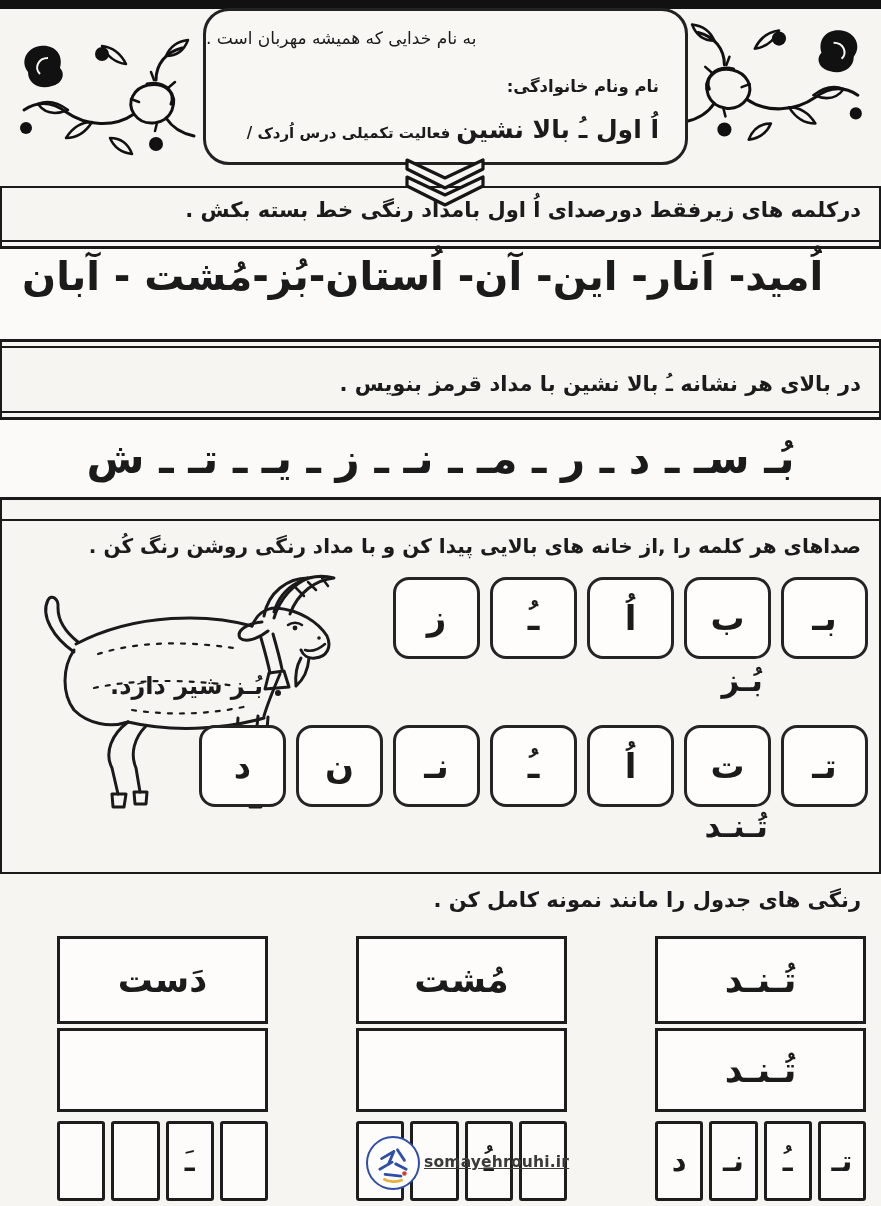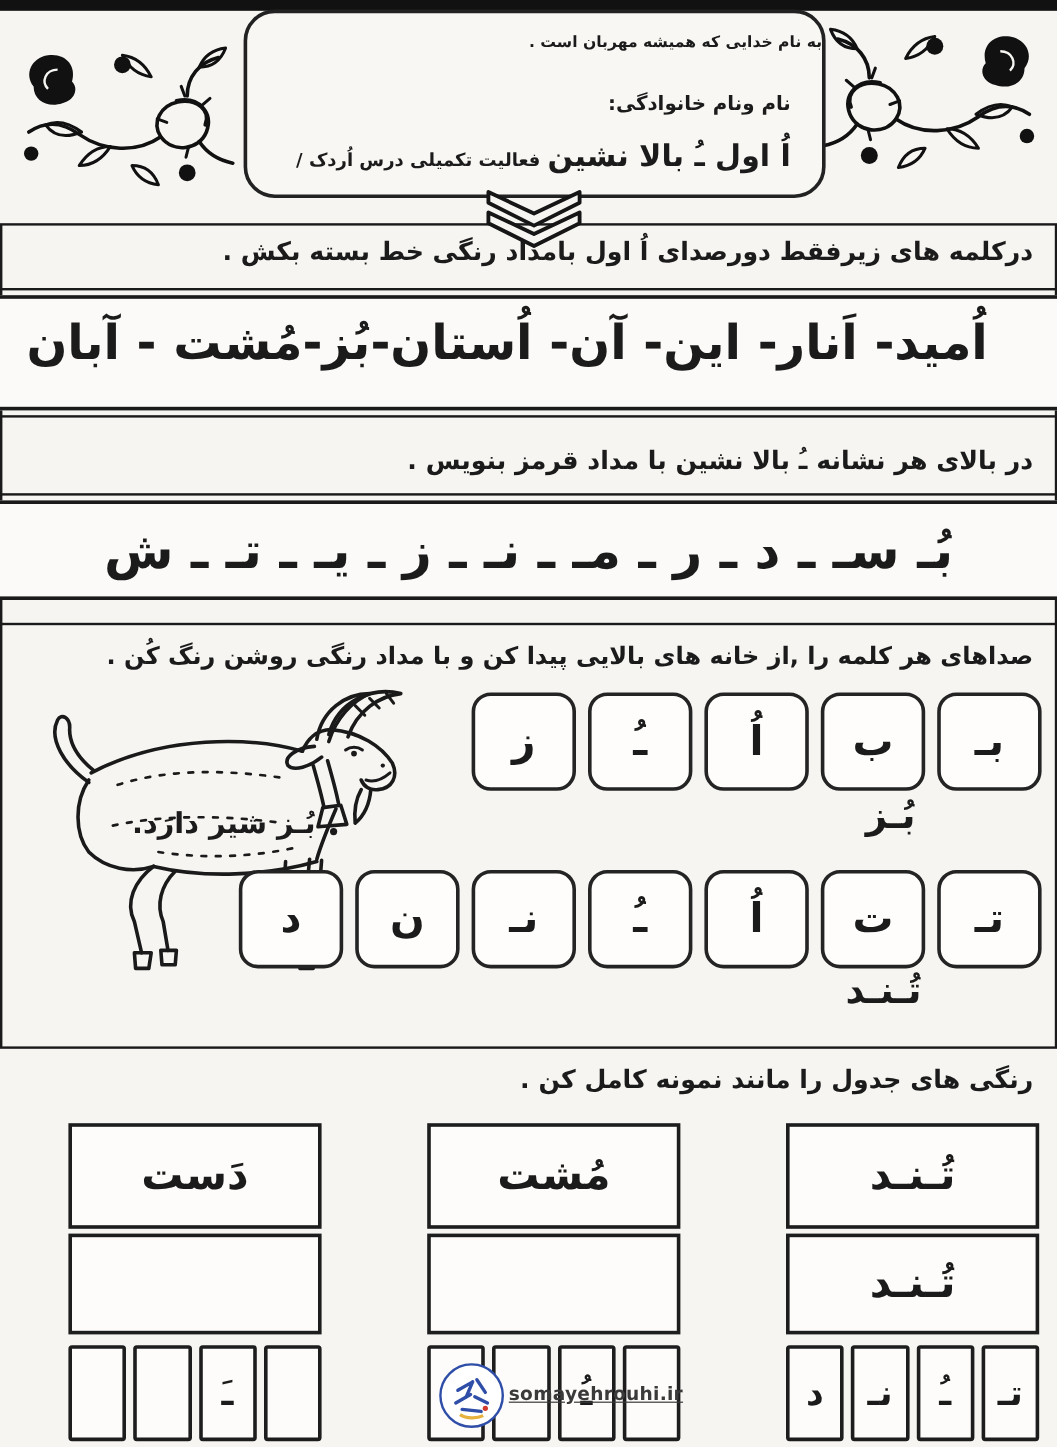--- a/index.html
+++ b/index.html
@@ -9,36 +9,36 @@
     font-family:"DejaVu Sans",sans-serif;color:#1b1b1b;
   }
   .topbar{position:absolute;left:0;top:0;width:881px;height:9px;background:#111;}
   .floral{position:absolute;}
   .floral.right{transform:scaleX(-1);}
   .header-box{
     position:absolute;left:203px;top:8px;width:485px;height:157px;
     border:3.5px solid #222;border-radius:26px;box-sizing:border-box;
     background:#f8f7f4;z-index:2;
   }
-  .h-line1{position:absolute;top:17px;left:0;width:100%;text-align:right;
-    font-size:13px;font-weight:bold;direction:rtl;}
+  .h-line1{position:absolute;top:17px;left:0;width:100%;text-align:left;
+    font-size:17px;font-weight:normal;direction:rtl;}
   .h-line2{position:absolute;top:66px;right:26px;font-size:16.5px;font-weight:bold;direction:rtl;}
   .h-line3{position:absolute;top:104px;right:26px;font-size:15px;font-weight:bold;direction:rtl;
     display:flex;align-items:baseline;gap:6px;}
   .h-line3 .big{font-size:25px;font-weight:bold;text-align:right;}
   .chevron{position:absolute;left:395px;top:158px;z-index:3;}
   .frame{position:absolute;left:0;top:186px;width:881px;height:688px;
     border:2.5px solid #1a1a1a;box-sizing:border-box;}
   .rule{position:absolute;left:0;width:881px;height:2px;background:#1a1a1a;}
   .instr{position:absolute;direction:rtl;font-weight:bold;font-size:21px;white-space:nowrap;z-index:2;}
   .dbox{position:absolute;left:0;width:881px;box-sizing:border-box;
     border-top:3px solid #1a1a1a;border-bottom:3px solid #1a1a1a;background:#fbfaf8;
     display:flex;z-index:1;}
   .words{top:246px;height:96px;font-size:40px;font-weight:bold;direction:rtl;
-    text-align:left;line-height:1.18;padding:14px 22px 0;display:block;}
+    text-align:left;line-height:1.18;padding:4px 22px 0;display:block;}
   .letters{top:417px;height:83px;font-size:42px;font-weight:bold;direction:rtl;
     align-items:center;justify-content:center;letter-spacing:1px;}
   .goat{position:absolute;left:12px;top:570px;z-index:1;}
   .goat-caption{position:absolute;left:58px;top:672px;width:205px;text-align:right;
     font-size:24px;font-weight:bold;direction:rtl;z-index:2;white-space:nowrap;}
   .cellrow{position:absolute;display:flex;direction:rtl;gap:10px;z-index:2;}
   .cell{width:87px;height:82px;border:3px solid #242424;border-radius:16px;background:#fefdfb;
     box-sizing:border-box;display:flex;align-items:center;justify-content:center;
     font-size:34px;font-weight:bold;}
   .rowlabel{position:absolute;font-size:31px;font-weight:bold;direction:rtl;z-index:2;}

